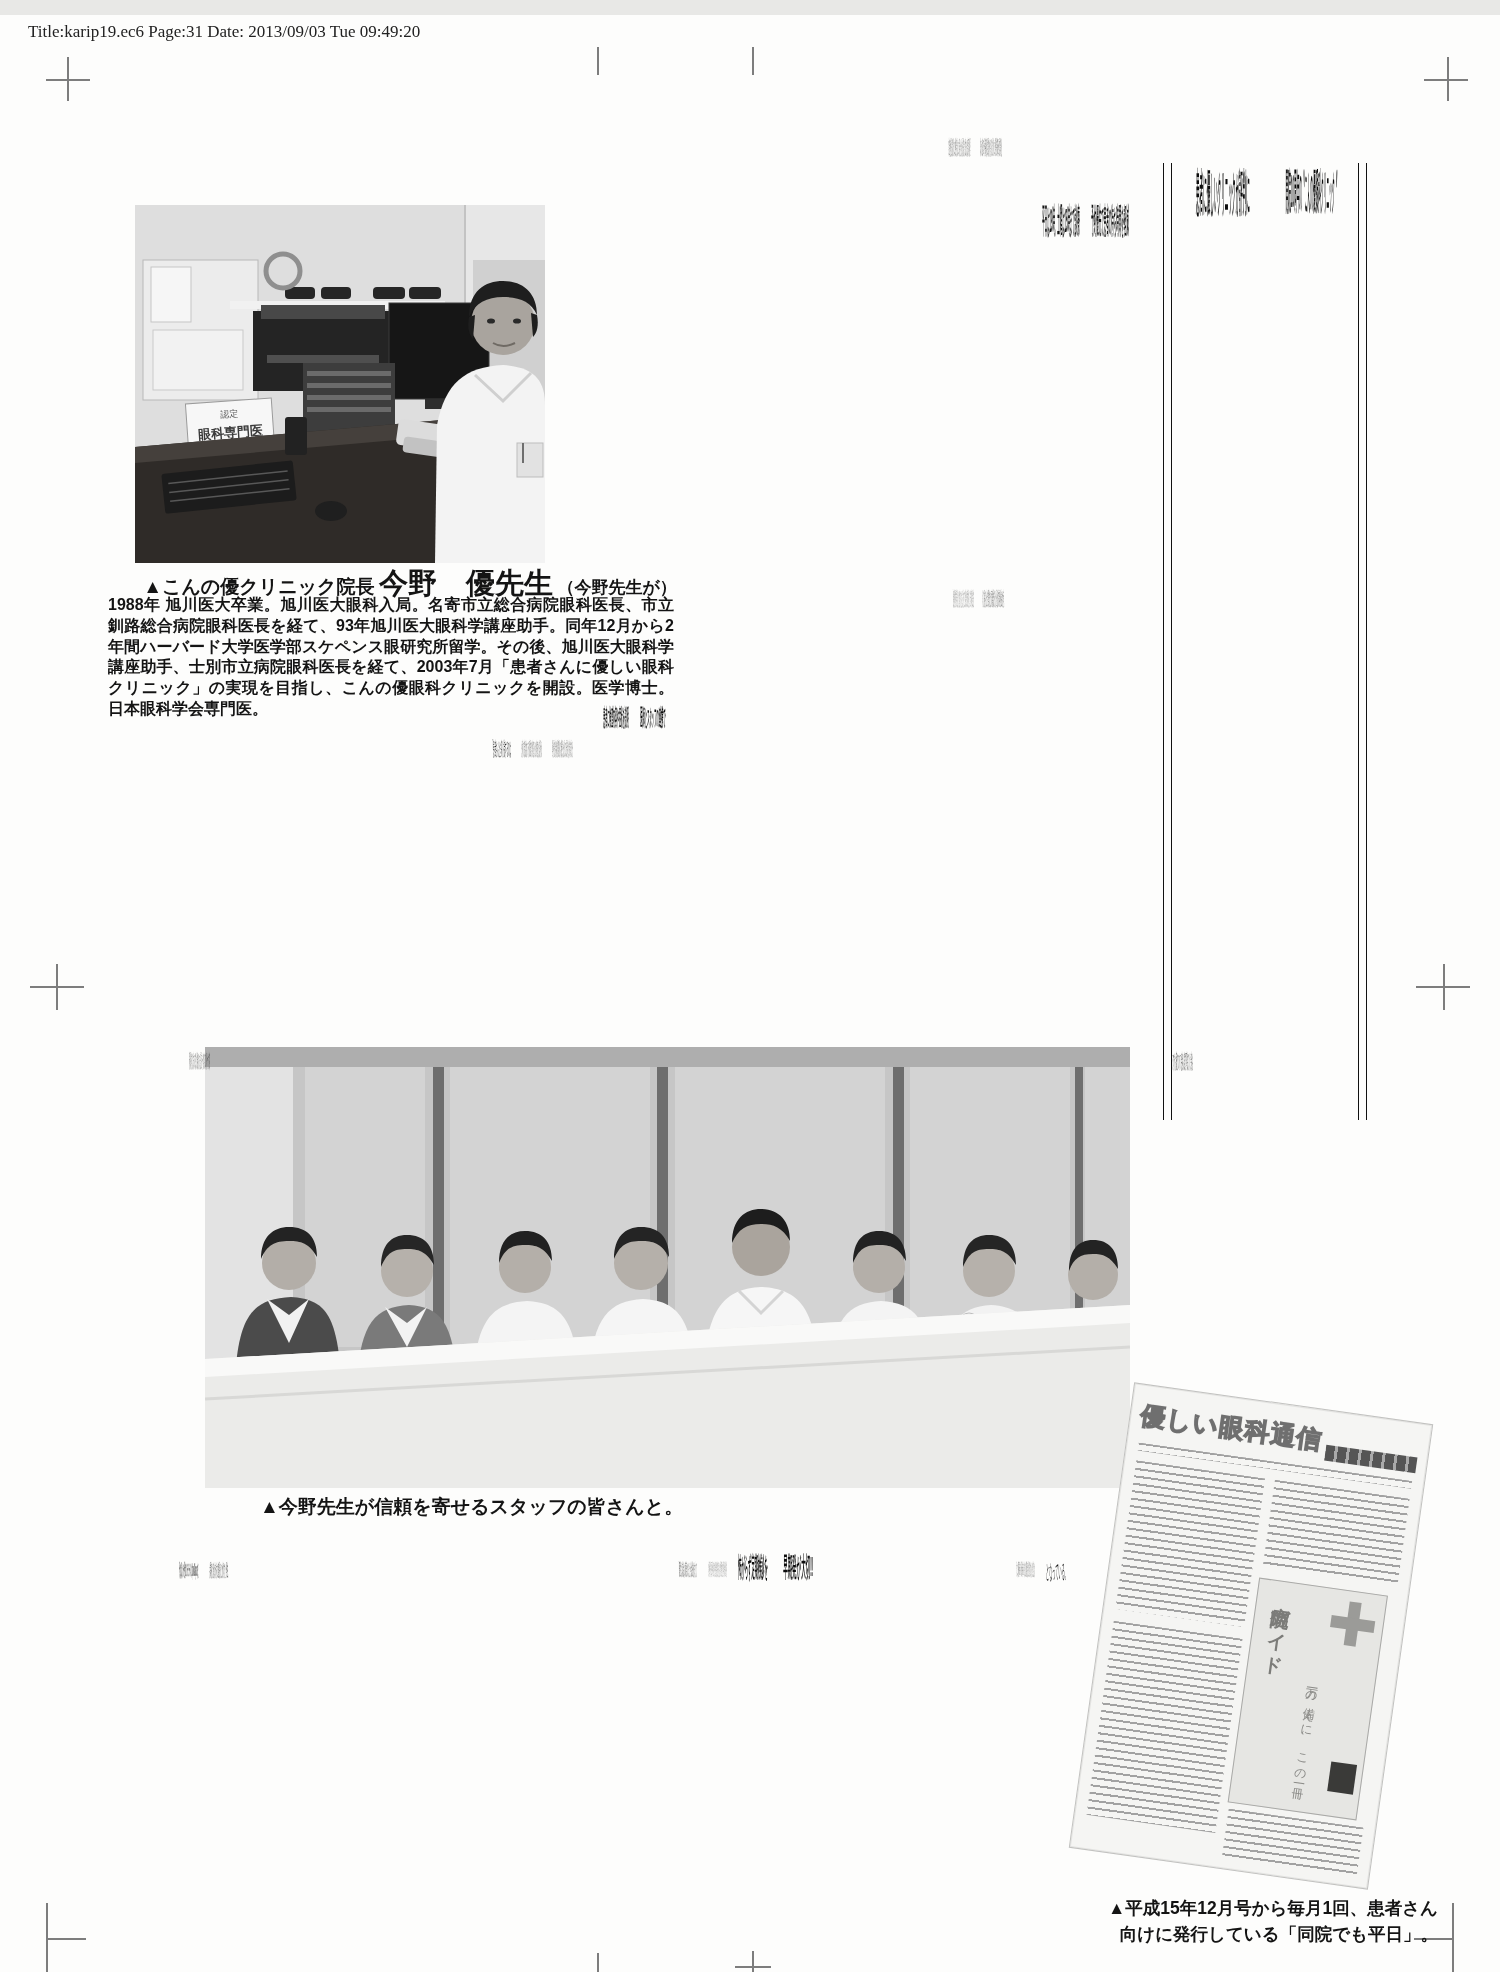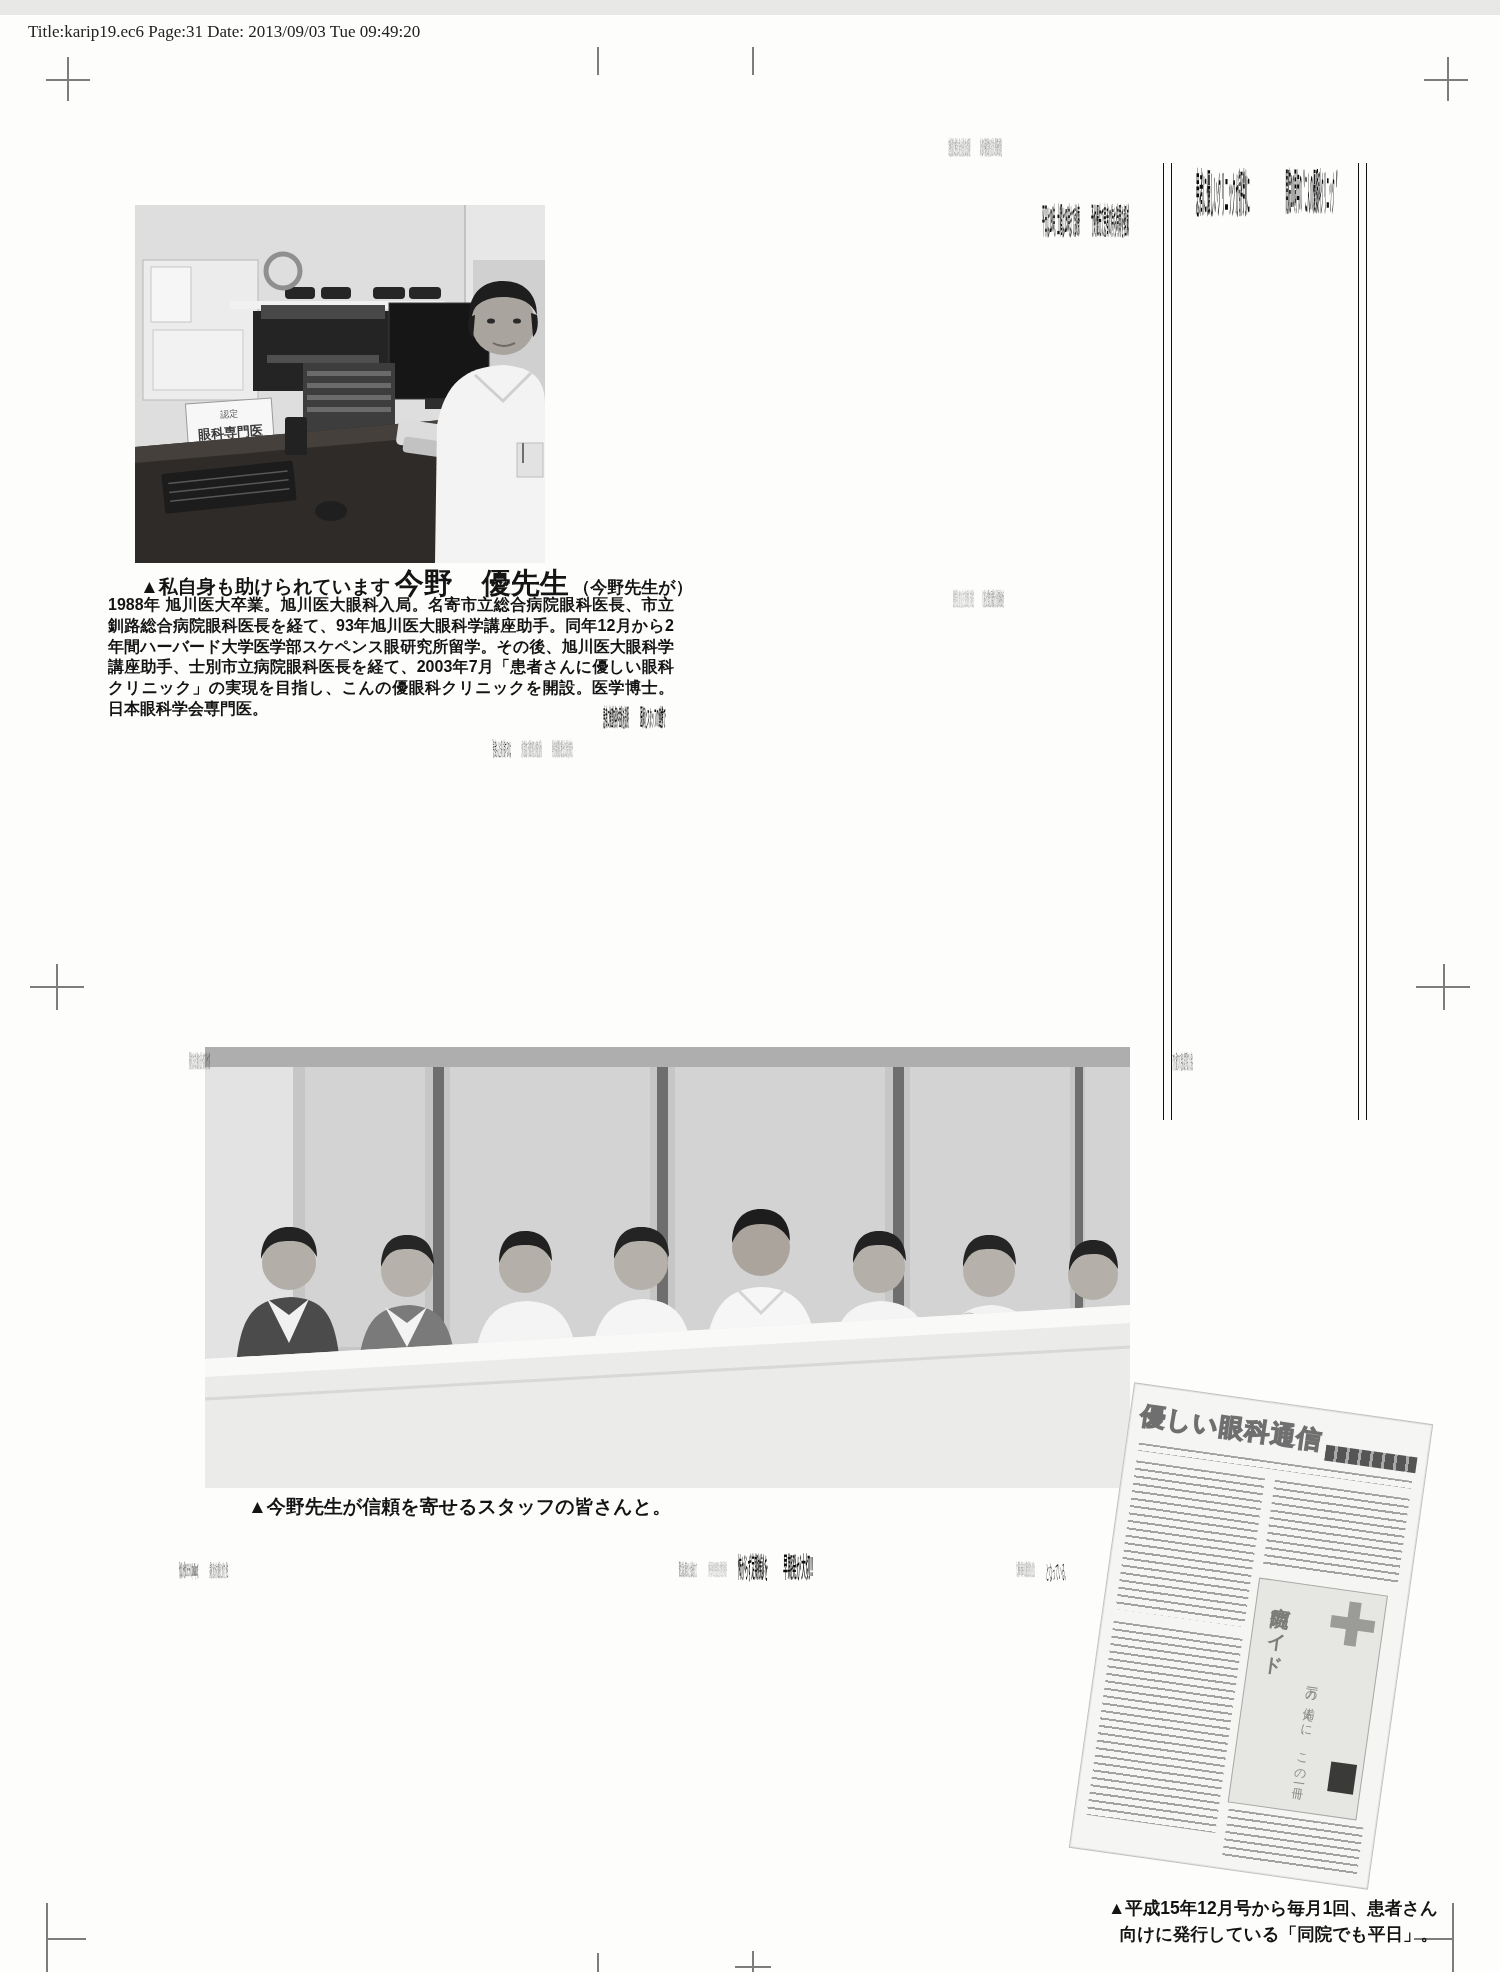--- a/index.html
+++ b/index.html
@@ -185,21 +185,21 @@
       <path d="M402,110 C404,120 402,128 398,132 L396,108 Z" fill="#1e1e1e"></path>
       <ellipse cx="356" cy="116" rx="4" ry="2.6" fill="#2a2a2a"></ellipse>
       <ellipse cx="382" cy="116" rx="4" ry="2.6" fill="#2a2a2a"></ellipse>
       <path d="M358,138 Q368,144 380,138" fill="none" stroke="#6f6a64" stroke-width="2"></path>
       <rect x="382" y="238" width="26" height="34" fill="#e2e2e2" stroke="#bdbdbd"></rect>
       <line x1="388" y1="238" x2="388" y2="258" stroke="#6e6e6e" stroke-width="2"></line>
     </svg>
   </div>
 
   <div class="abs cap" style="left:140px;top:549px;width:540px;text-align:center;white-space:nowrap;">
-    <span style="font-size:19px;">▲私自身も助けられています</span>
+    <span style="font-size:19px;">▲こんの優クリニック院長</span>
     <span style="font-size:29px;">今野　優先生</span>
     <span style="font-size:17px;">（今野先生が）</span>
   </div>
   <div class="abs bio" style="left:108px;top:580px;width:566px;height:122px;">1988年 旭川医大卒業。旭川医大眼科入局。名寄市立総合病院眼科医長、市立釧路総合病院眼科医長を経て、93年旭川医大眼科学講座助手。同年12月から2年間ハーバード大学医学部スケペンス眼研究所留学。その後、旭川医大眼科学講座助手、士別市立病院眼科医長を経て、2003年7月「患者さんに優しい眼科クリニック」の実現を目指し、こんの優眼科クリニックを開設。医学博士。日本眼科学会専門医。</div>
 
   <div class="abs v serifv lead" style="left:656px;top:122px;width:350px;height:450px;">
     <p>弊誌の『メディカル相談室』に２００６年６月号から毎月執筆頂き、読者の目に関する質問に分かりやすくお答え頂いている『こんの優眼科クリニック』（今野　優院長／旭川市曙1条6丁目2ー1）がこの夏、開院10周年を迎えた。</p>
     <p>　常に患者の立場を考えた医院として定評のある同クリニックは、今野先生が〝患者さんに優しいクリニック〟を実現させたいという強い思いがあって開院したもの。この根底にあったのは、患者に丁寧に病状を説明し、理</p>
   </div>
 
@@ -287,21 +287,21 @@
           <ellipse cx="742" cy="296" rx="5" ry="3"></ellipse>
             <ellipse cx="786" cy="294" rx="5" ry="3"></ellipse>
         </g>
       </g>
 
       <polygon points="0,312 925,258 925,441 0,441" fill="#ebebe9"></polygon>
       <polygon points="0,312 925,258 925,276 0,330" fill="#f9f9f8"></polygon>
       <line x1="0" y1="352" x2="925" y2="300" stroke="#d8d8d6" stroke-width="3"></line>
     </svg>
   </div>
-  <div class="abs cap" style="left:248px;top:1479px;font-size:19px;">▲今野先生が信頼を寄せるスタッフの皆さんと。</div>
+  <div class="abs cap" style="left:260px;top:1479px;font-size:19px;">▲今野先生が信頼を寄せるスタッフの皆さんと。</div>
 
   <div class="abs v serifv sref" style="left:1133px;top:1036px;width:64px;height:464px;">
     <p>スタッフですが、お蔭様でどのスタッフも患者さんに笑顔で丁寧に接してくれ、患者さん</p>
   </div>
   <div class="abs v serifv sleft" style="left:110px;top:1036px;width:102px;height:464px;">
     <p>の不安を取り除く努力をしてくれます。良いスタッフに恵まれ、私自身も助けられています」と語る。現在、パートを含めて10名いるスタッフは、診療をサポートする大切な存在</p>
   </div>
 
   <div class="abs v serifv cont" style="left:1042px;top:1546px;width:30px;height:175px;">
     <p>となっている。</p>

